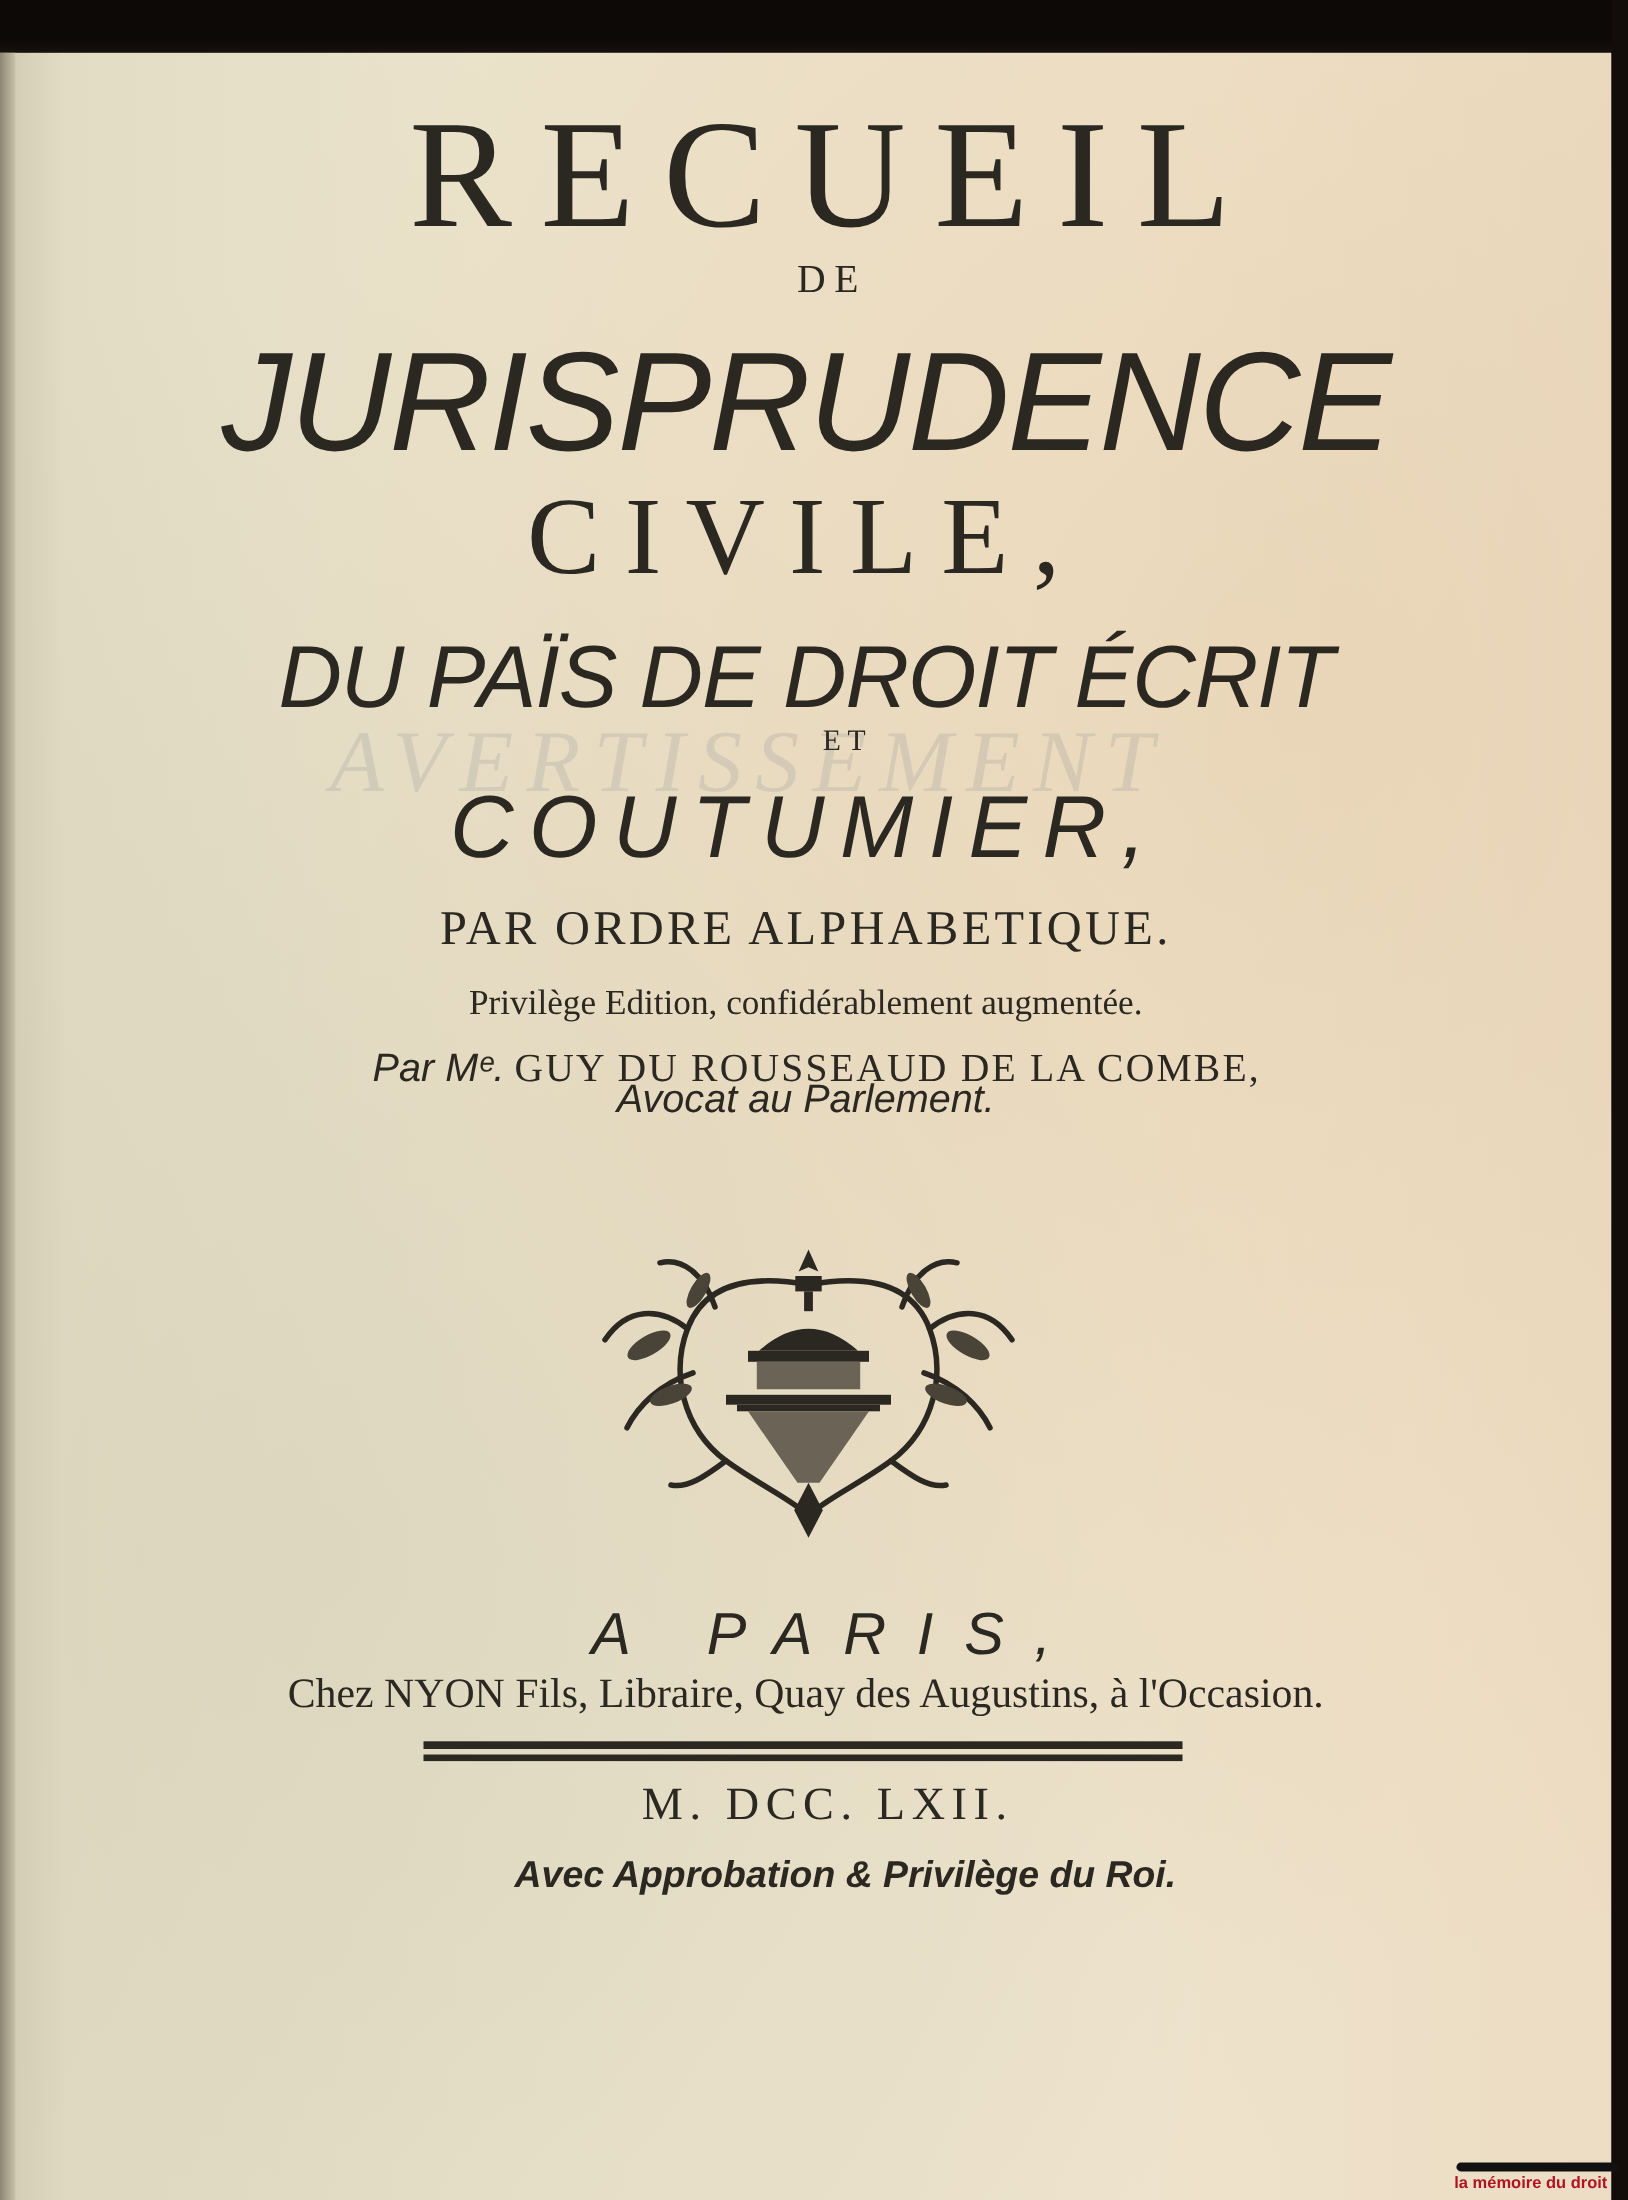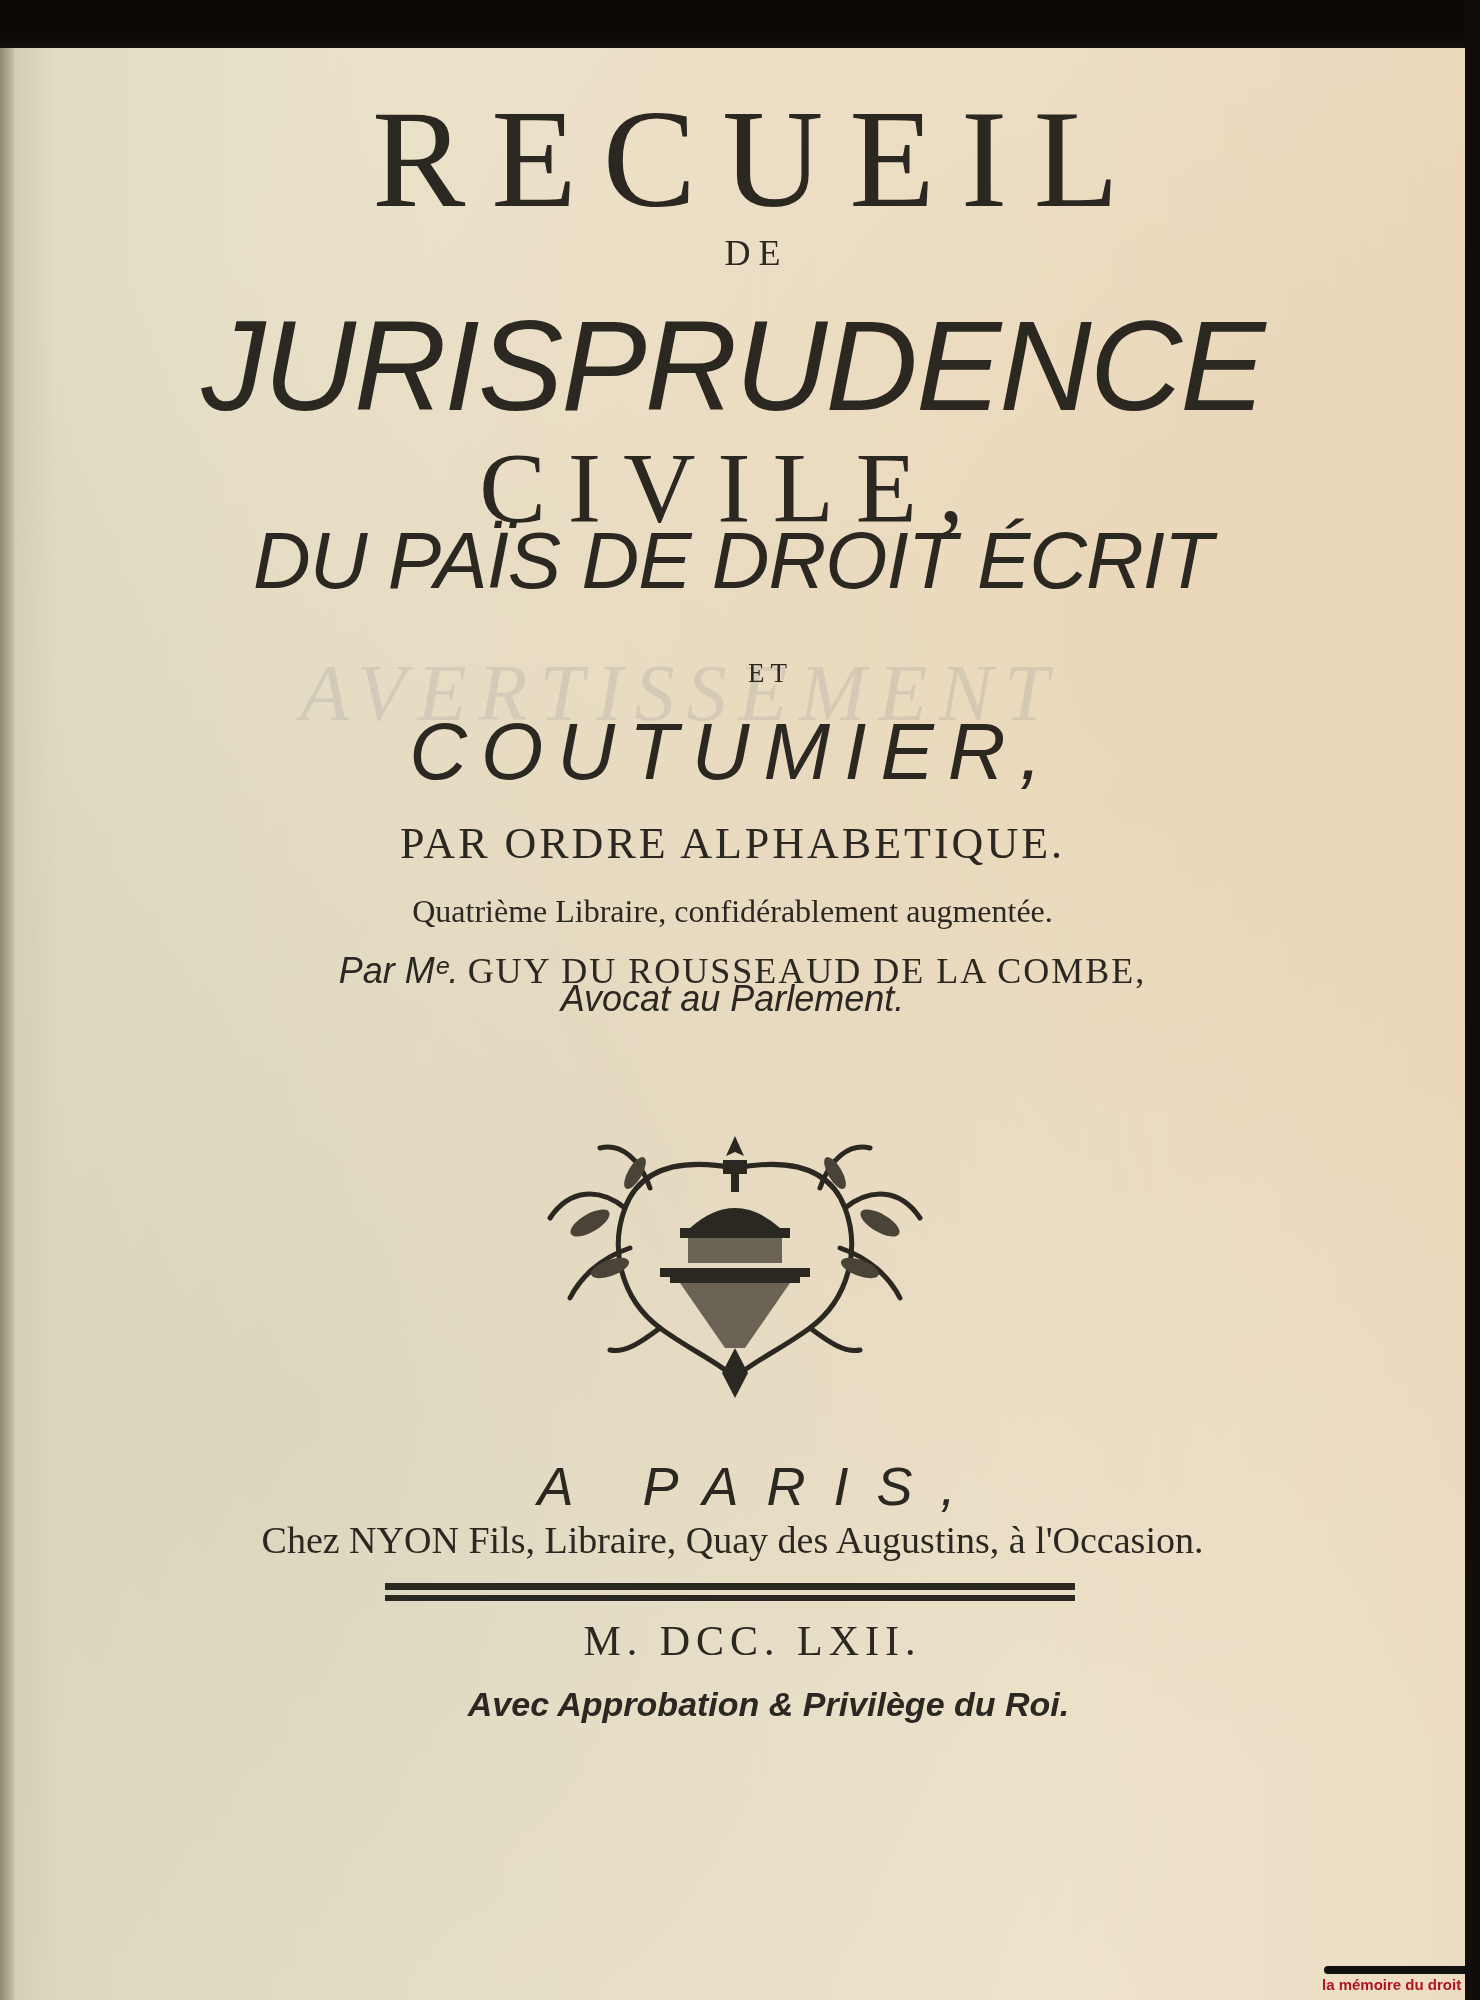--- a/index.html
+++ b/index.html
@@ -62,29 +62,29 @@
 <div class="frame-right"></div>
 
 <div class="line roman" style="top:78px; font-size:140px; letter-spacing:26px; padding-left:26px;">RECUEIL</div>
 
 <div class="line roman" style="top:232px; font-size:36px; letter-spacing:8px;margin-left:24px;">DE</div>
 
 <div class="line ital" style="top:292px; font-size:128px; letter-spacing:-2px;">JURISPRUDENCE</div>
 
 <div class="line roman" style="top:430px; font-size:100px; letter-spacing:22px;">CIVILE,</div>
 
-<div class="line ital" style="top:515px; font-size:80px; letter-spacing:-1px;">DU PAÏS DE DROIT ÉCRIT</div>
+<div class="line ital" style="top:570px; font-size:80px; letter-spacing:-1px;">DU PAÏS DE DROIT ÉCRIT</div>
 
 <div class="line roman" style="top:658px; font-size:27px; letter-spacing:6px;padding-left:38px;">ET</div>
 
 <div class="line ital" style="top:706px; font-size:80px; letter-spacing:14px;">COUTUMIER,</div>
 
 <div class="line roman" style="top:818px; font-size:44px; letter-spacing:3px;">PAR ORDRE ALPHABETIQUE.</div>
 
-<div class="line roman" style="top:893px; font-size:32px;">Quatrième Libraire, confidérablement augmentée.</div>
+<div class="line roman" style="top:893px; font-size:32px;">Privilège Edition, confidérablement augmentée.</div>
 
 <div class="line" style="top:950px; font-size:36px; left:10px;">
   <span class="ital">Par Mᵉ.</span>
   <span class="roman" style="letter-spacing:2px;">GUY DU ROUSSEAUD DE LA COMBE,</span>
 </div>
 
 <div class="line ital" style="top:978px; font-size:36px;">Avocat au Parlement.</div>
 
 <svg class="ornament" viewBox="0 0 410 278">
   <g fill="none" stroke="#2b2721" stroke-width="5" stroke-linecap="round">

